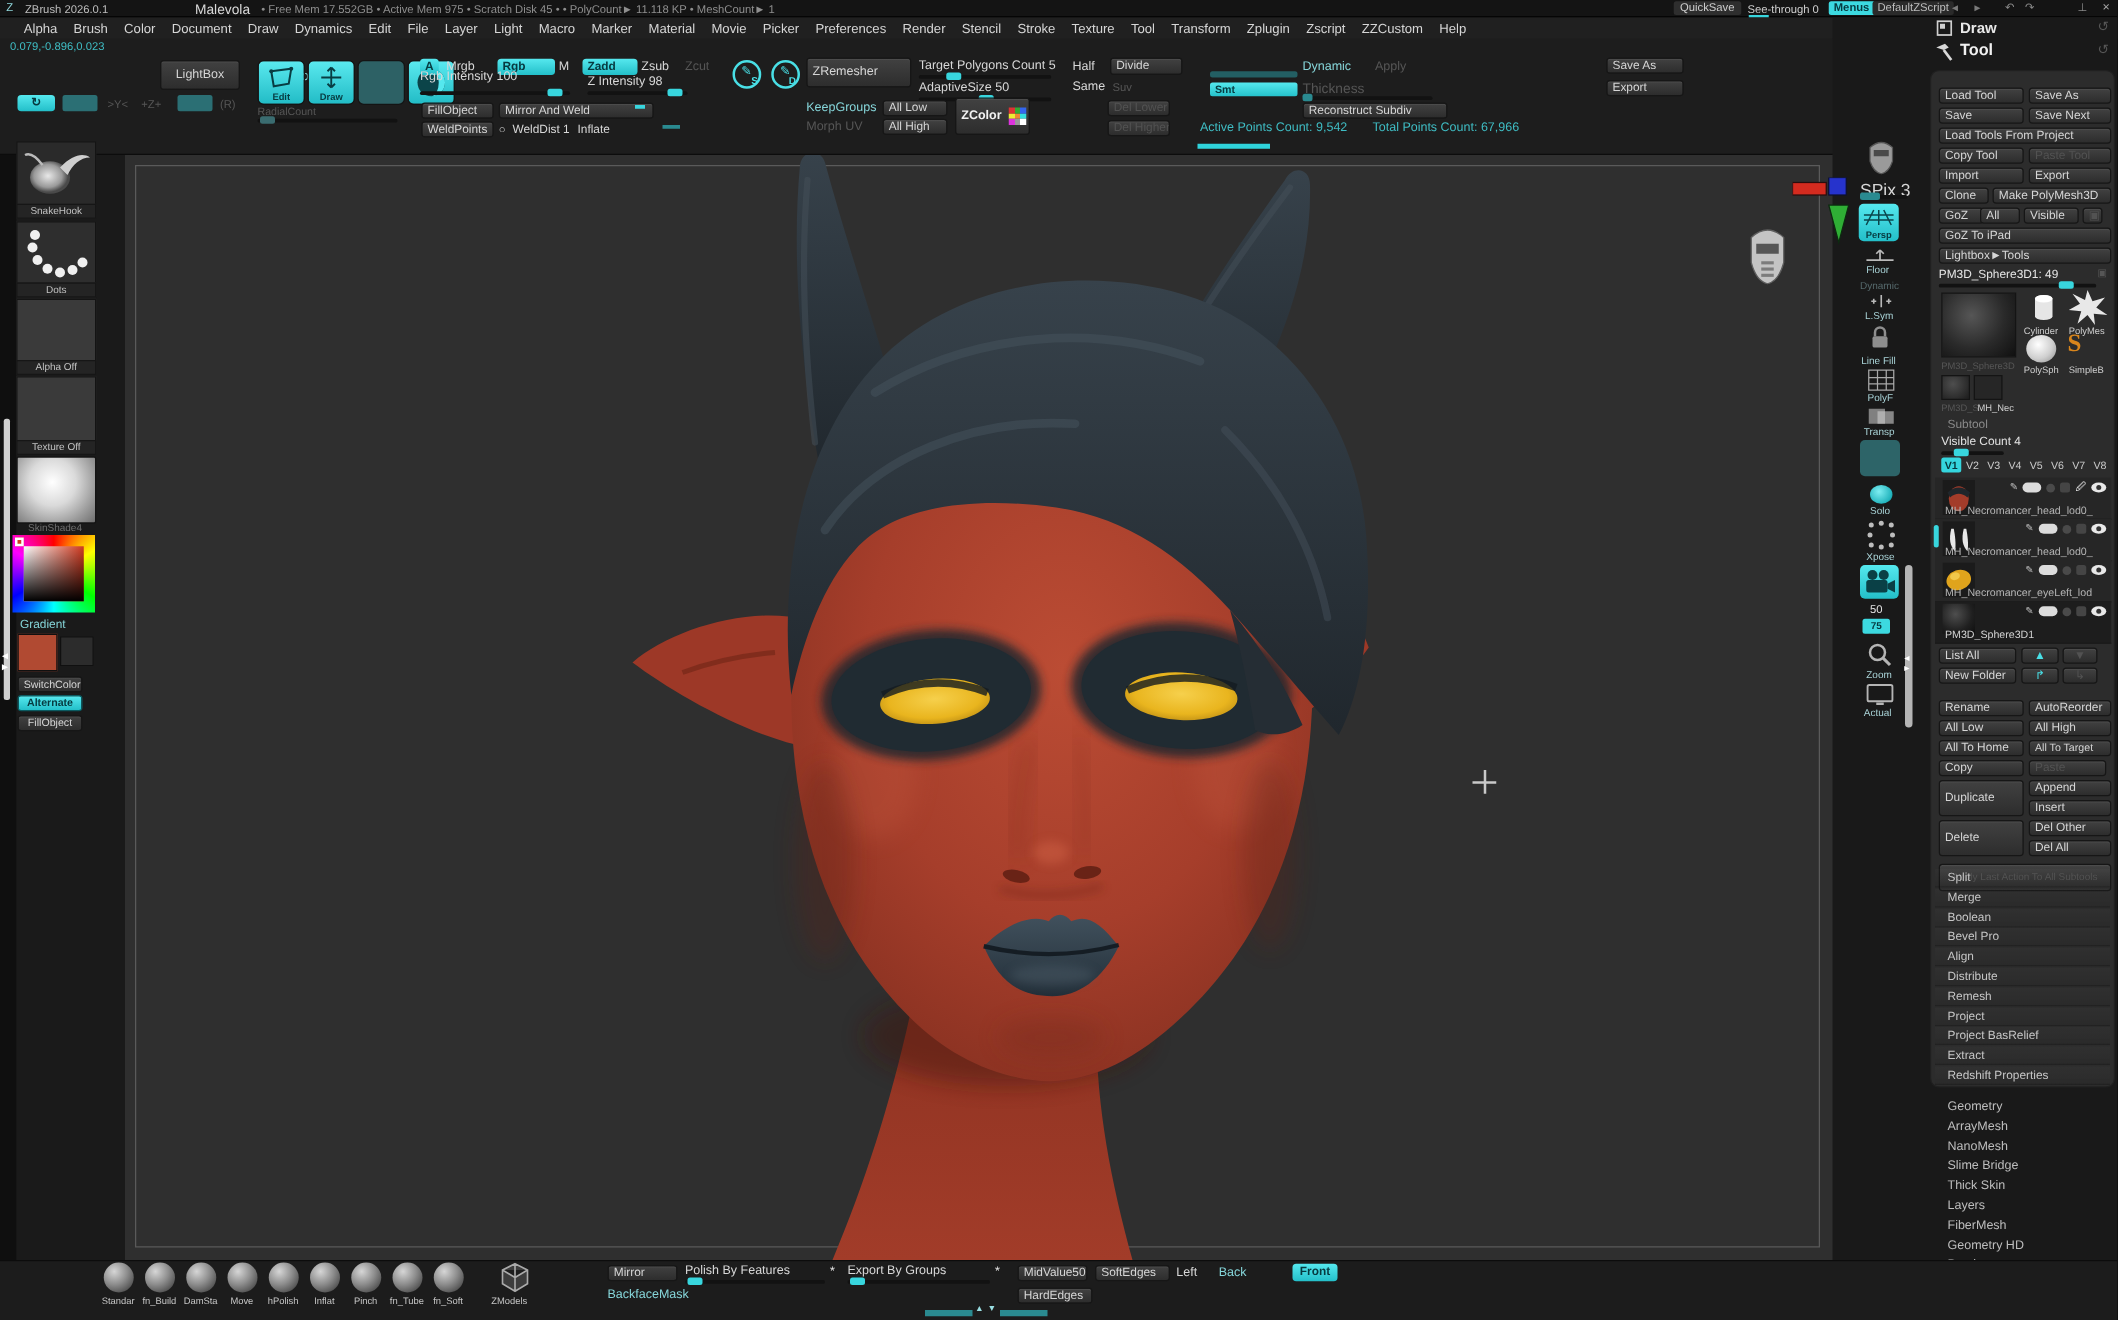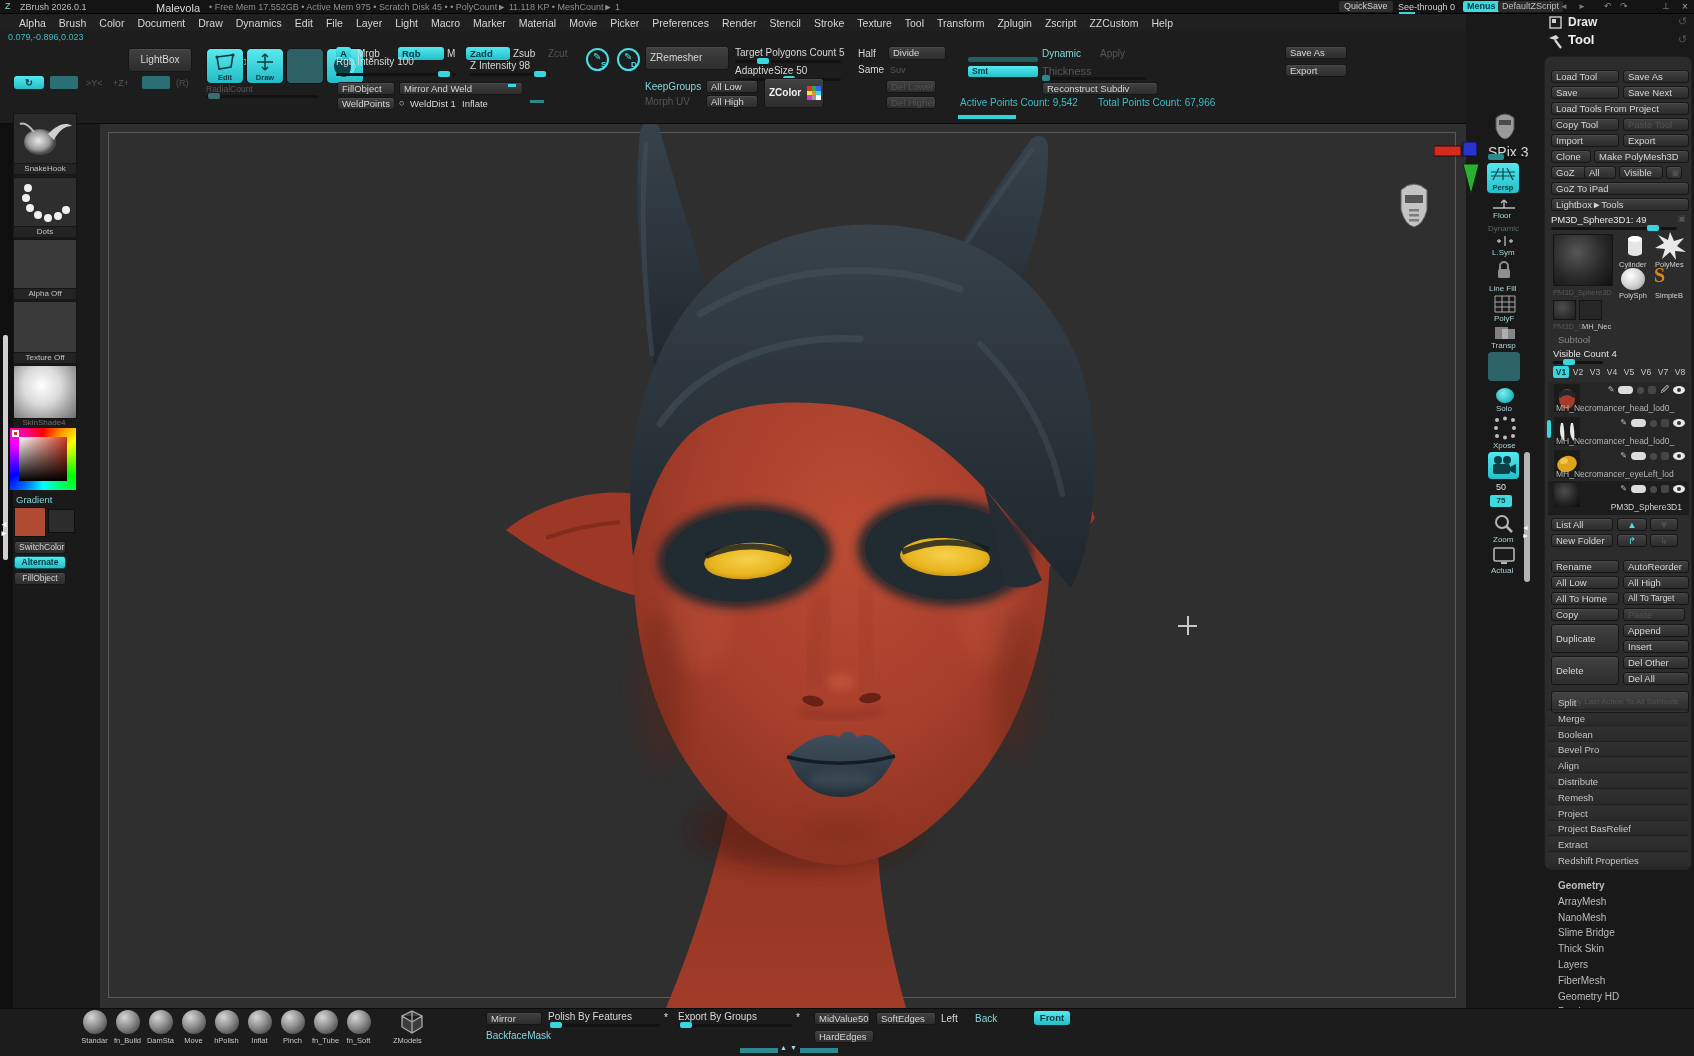--- a/index.html
+++ b/index.html
@@ -601,21 +601,21 @@
   </div>
   <div class="strow sel" style="top:481px">
     <div class="a" style="left:6px;top:2px;width:26px;height:24px;background:radial-gradient(circle at 40% 35%, #4e4e4e, #202020 60%, #0e0e0e)"></div>
     <span class="sticons">
         <span class="pen">✎</span>
         <span class="pill"></span>
         <span class="dmdot"></span>
         <span class="dmsq"></span>
         <span class="eye"></span>
       </span>
-    <span class="stname" style="text-align:right;width:126px;color:#d2d2d2">PM3D_Sphere3D1</span>
+    <span class="stname" style="text-align:left;width:126px;color:#d2d2d2">PM3D_Sphere3D1</span>
   </div>
 
   <div class="b" style="left:1551px;top:518px;width:62px">List All</div>
   <div class="b ctr" style="left:1617px;top:518px;width:30px;color:#49dfe6">▲</div>
   <div class="b dm ctr" style="left:1650px;top:518px;width:28px">▼</div>
   <div class="b" style="left:1551px;top:534px;width:62px">New Folder</div>
   <div class="b ctr" style="left:1617px;top:534px;width:30px;color:#49dfe6">↱</div>
   <div class="b dm ctr" style="left:1650px;top:534px;width:28px">↳</div>
 
   <div class="b" style="left:1551px;top:560px;width:68px">Rename</div>
@@ -642,21 +642,21 @@
       <div class="arow" style="top: 758.2px;">Align</div>
       <div class="arow" style="top: 774px;">Distribute</div>
       <div class="arow" style="top: 789.8px;">Remesh</div>
       <div class="arow" style="top: 805.6px;">Project</div>
       <div class="arow" style="top: 821.4px;">Project BasRelief</div>
       <div class="arow" style="top: 837.2px;">Extract</div>
       <div class="arow" style="top: 853px;">Redshift Properties</div>
     </div>
 
   <div class="a" style="left:0;top:0">
-      <div class="srow" style="top: 878px; font-weight: bold;">Geometry</div>
+      <div class="srow" style="top: 878px;">Geometry</div>
       <div class="srow" style="top: 893.8px;">ArrayMesh</div>
       <div class="srow" style="top: 909.6px;">NanoMesh</div>
       <div class="srow" style="top: 925.4px;">Slime Bridge</div>
       <div class="srow" style="top: 941.2px;">Thick Skin</div>
       <div class="srow" style="top: 957px;">Layers</div>
       <div class="srow" style="top: 972.8px;">FiberMesh</div>
       <div class="srow" style="top: 988.6px;">Geometry HD</div>
       <div class="srow" style="top: 1004.4px;">Preview</div>
       <div class="srow" style="top: 1020.2px;">Surface</div>
       <div class="srow" style="top: 1036px;">Deformation</div>

